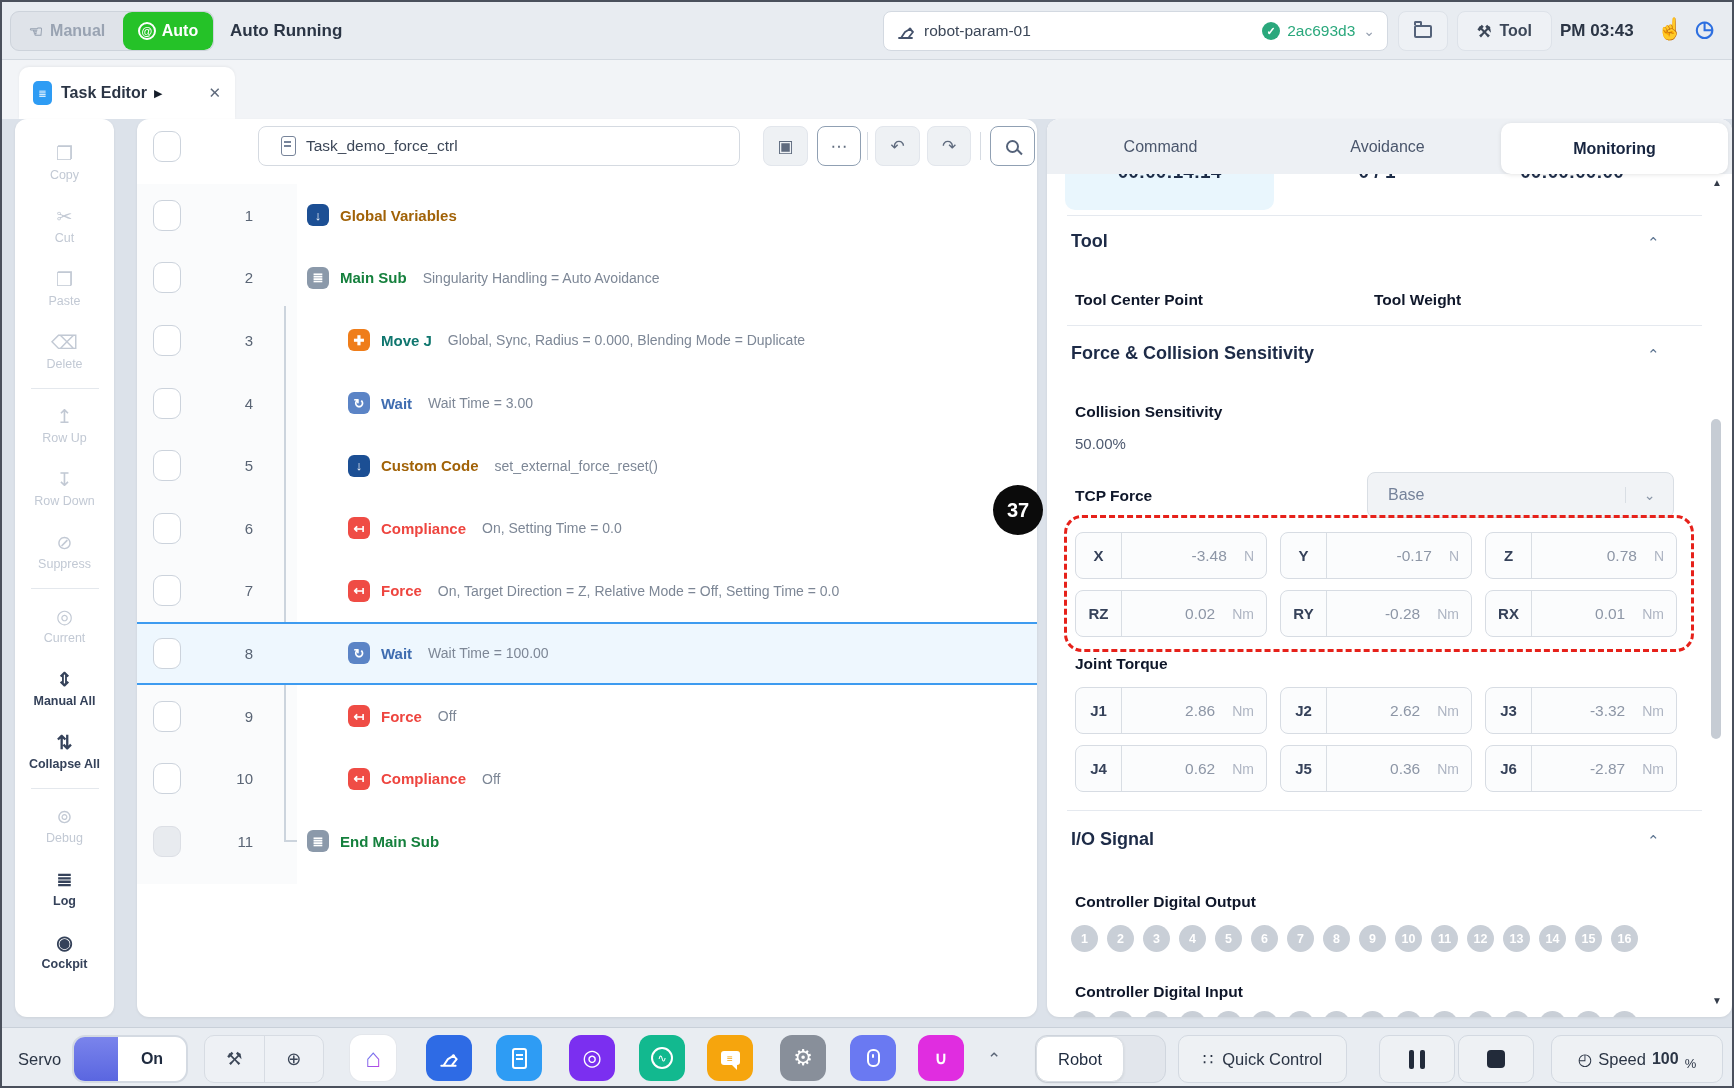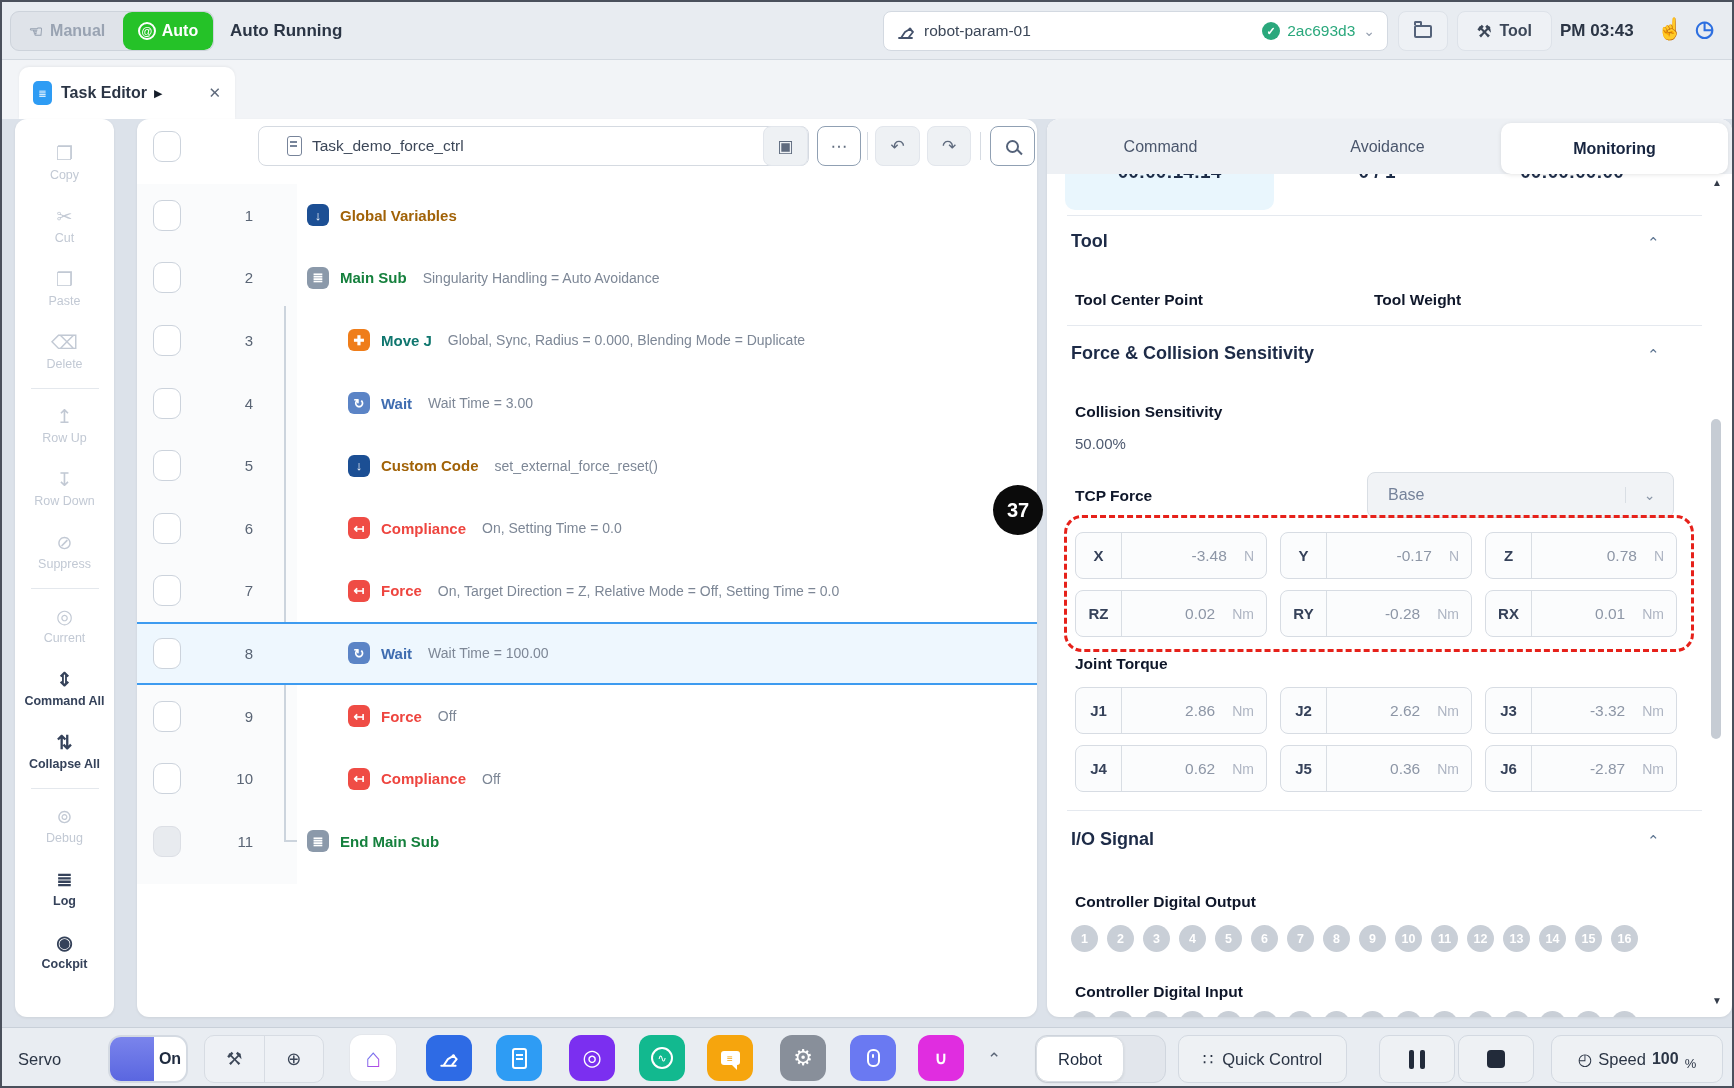--- a/index.html
+++ b/index.html
@@ -61,22 +61,22 @@
   .sb-item .lbl { font-size:12.5px; }
   .sb-item.dim { color:#c2c9d4; }
   .sb-item.on  { color:#35425a; font-weight:700; }
   .sb-div { width:68px; height:1px; background:#e4e8ed; margin:5px 0; }
 
   
   .main-card { left:135px; top:0; width:900px; height:898px; overflow:hidden; }
   .cbx { width:28px; height:31px; border:1.5px solid #ccd3dc; border-radius:9px; background:#fff; }
   .mc-header { position:absolute; left:0; top:0; width:100%; height:64px; }
   .mc-header .cbx { position:absolute; left:16px; top:12px; }
-  .task-field { position:absolute; left:121px; top:7px; width:551px; height:40px; border:1px solid #d5dae1;
-                border-radius:8px; display:flex; align-items:center; padding:0 28px; gap:10px; }
+  .task-field { position:absolute; left:121px; top:7px; width:482px; height:40px; border:1px solid #d5dae1;
+                border-radius:8px; display:flex; align-items:center; padding:0 22px; gap:10px; }
   .task-doc { width:15px; height:20px; border:1.7px solid #77849a; border-radius:3px; position:relative; }
   .task-doc::before { content:''; position:absolute; left:2px; top:4px; width:7px; height:1.7px;
                       background:#77849a; box-shadow:0 4px 0 #77849a; }
   .task-name { font-size:15.5px; color:#3c4758; }
   .hbtn { position:absolute; top:7px; height:40px; background:#eef1f4; border:1px solid #e2e6ec;
           border-radius:8px; display:flex; align-items:center; justify-content:center;
           color:#5f6b7e; font-size:17px; }
   .hbtn.white { background:#fff; border:1px solid #90a0b3; }
   .h-save{left:626px;width:45px;} .h-more{left:680px;width:44px;}
   .h-undo{left:738px;width:45px;} .h-redo{left:790px;width:44px;} .h-search{left:853px;width:45px;}
@@ -149,22 +149,22 @@
   
   .badge37 { position:absolute; left:991px; top:366px; width:50px; height:50px; border-radius:50%;
              background:#0b0b0b; color:#fff; font-size:20px; font-weight:700; display:flex;
              align-items:center; justify-content:center; z-index:6; }
 
   
   .bottombar { position:absolute; left:0; top:1025px; width:100%; height:63px; background:#e9edf2;
                border-top:1px solid #c9d0d9; }
   .servo-lbl { position:absolute; left:16px; top:0; height:63px; display:flex; align-items:center;
                font-size:16.5px; color:#2b3545; }
-  .servo-toggle { position:absolute; left:70px; top:7px; width:80px; height:48px; background:#fff;
-                  border:2px solid #d4dae2; border-radius:13px; display:flex; overflow:hidden;margin-left:36px; }
+  .servo-toggle { position:absolute; left:70px; top:7px; width:116px; height:48px; background:#fff;
+                  border:2px solid #d4dae2; border-radius:13px; display:flex; overflow:hidden; }
   .servo-knob { width:44px; height:100%; background:linear-gradient(180deg,#7a84ec,#5a66e0); }
   .servo-on { flex:1; display:flex; align-items:center; justify-content:center; font-size:16px;
               font-weight:700; color:#1f2b3f; }
   .tools-group { position:absolute; left:202px; top:7px; width:120px; height:48px; background:#eef1f5;
                  border:1px solid #d7dce3; border-radius:10px; display:flex; }
   .tools-group .tg { flex:1; display:flex; align-items:center; justify-content:center; font-size:18px;
                      color:#3c4758; }
   .tools-group .tg:first-child { border-right:1px solid #d7dce3; }
   .tile { position:absolute; top:7px; width:46px; height:46px; border-radius:12px; display:flex;
           align-items:center; justify-content:center; color:#fff; font-size:22px; }
@@ -300,21 +300,21 @@
       </div>
     <div class="sb-div"></div>
     <div>
 
       <div class="sb-item dim">
         <span class="glyph">◎</span>
         <span class="lbl">Current</span>
       </div>
       <div class="sb-item on">
         <span class="glyph">⇕</span>
-        <span class="lbl">Command All</span>
+        <span class="lbl">Manual All</span>
       </div>
       <div class="sb-item on">
         <span class="glyph">⇅</span>
         <span class="lbl">Collapse All</span>
       </div>
       </div>
     <div class="sb-div"></div>
     <div>
 
       <div class="sb-item dim">

